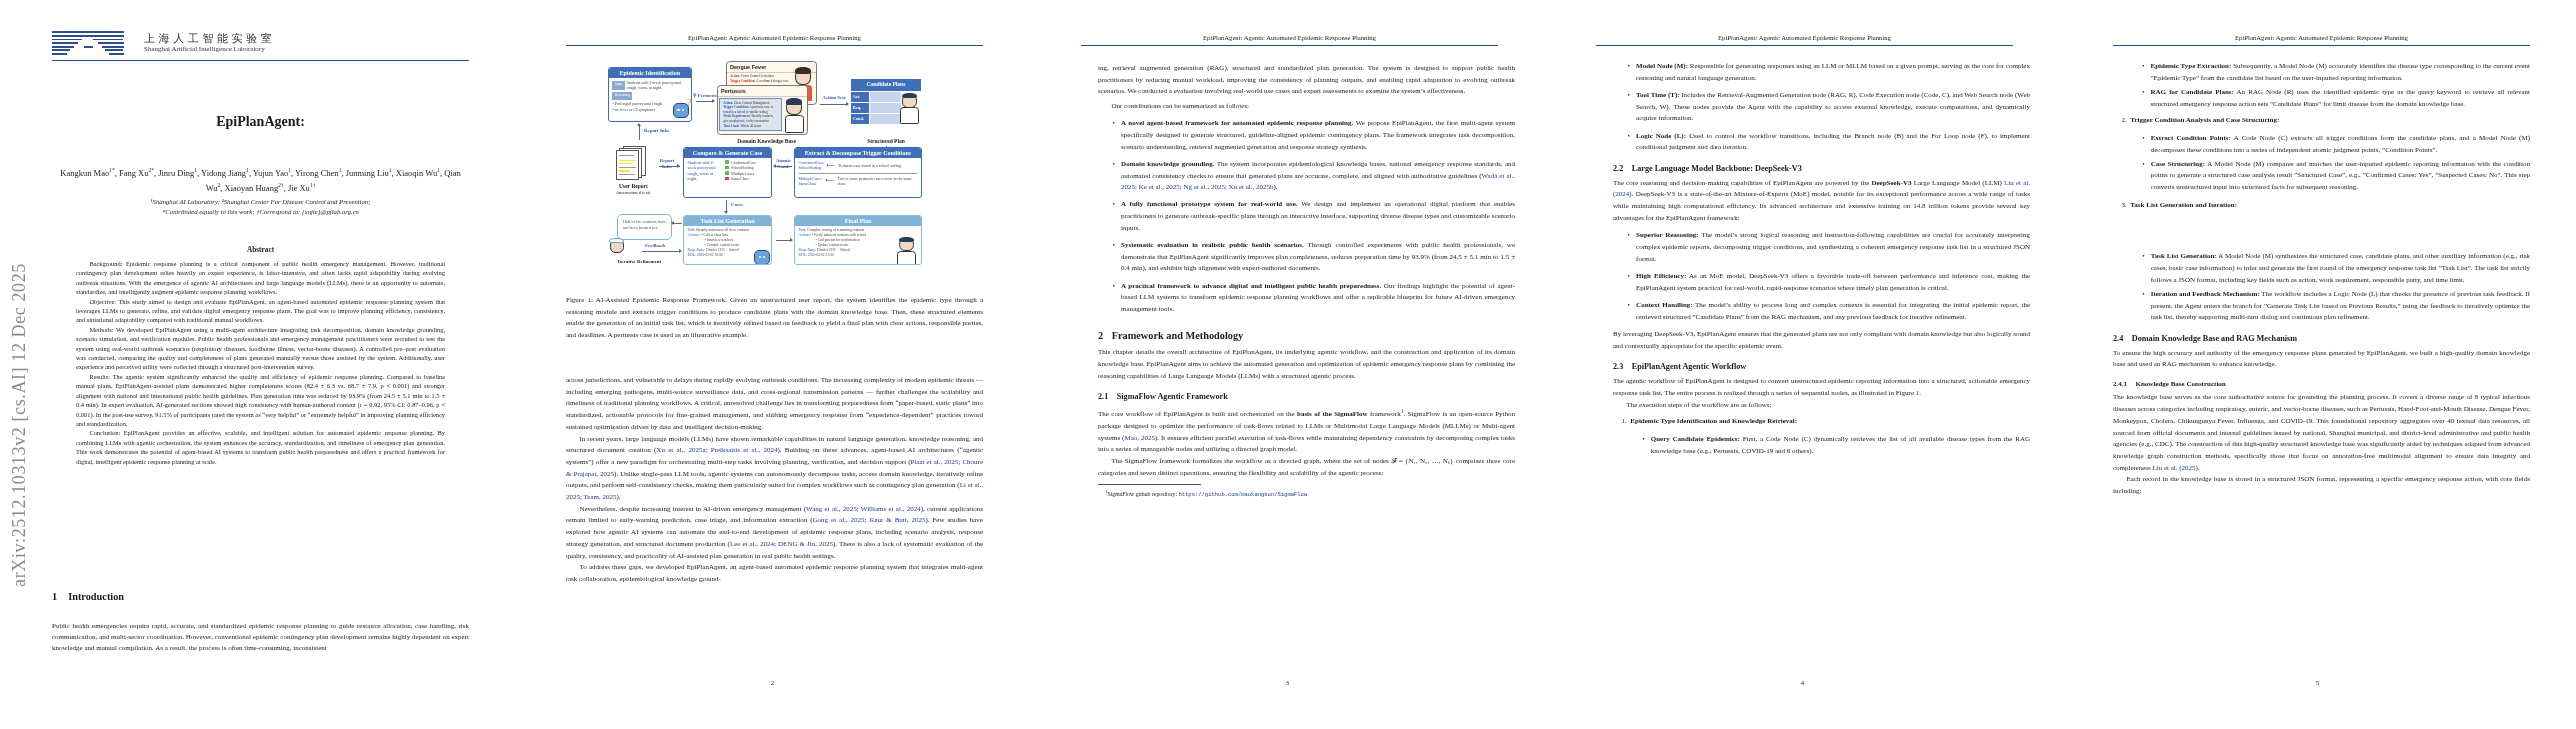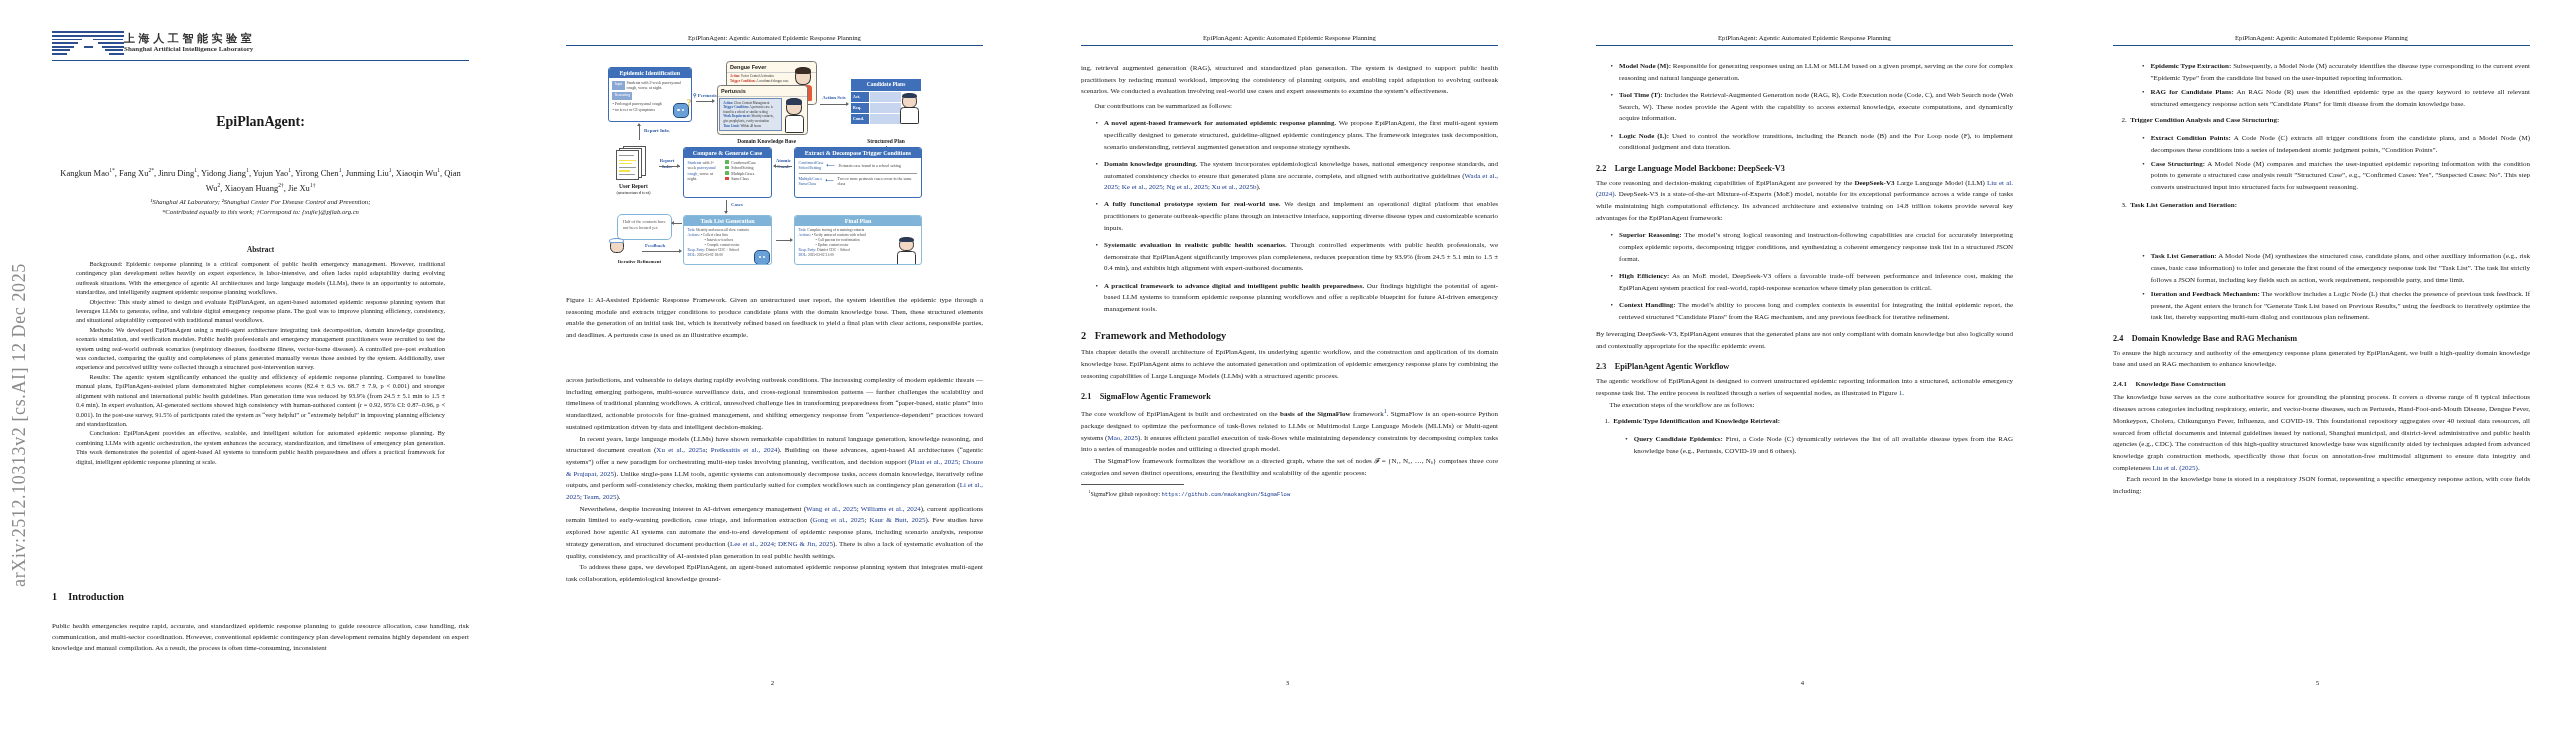--- a/index.html
+++ b/index.html
@@ -12,21 +12,21 @@
   .running-head { position: absolute; top: 34px; left: 51px; width: 417px; text-align: center; font-size: 6.7px; line-height: 8.5px; padding-bottom: 2.4px; border-bottom: 0.8px solid #1d4f8a; }
   .page-num { position: absolute; top: 679px; left: 0; width: 100%; text-align: center; font-size: 6.7px; }
   .cite { color: #1a3a8f; }
   .mono { font-family: "Liberation Mono", monospace; color: #1a3a8f; font-size: 5.5px; }
   b { font-weight: bold; }
 
   
   .logo { position: absolute; top: 30px; left: 52px; display: flex; align-items: center; }
   .logo-mark { width: 72px; height: 25.5px; position: relative; }
   .logo-mark span { position: absolute; left: 0; height: 1.8px; background: #2d4f8f; }
-  .logo-text { margin-left: 0; font-weight: bold; }
+  .logo-text { margin-left: 20px; }
   .logo-cn { font-family: "DejaVu Serif", serif; font-size: 11px; letter-spacing: 3.6px; color: #333; line-height: 13.4px; }
   .logo-en { font-size: 7px; color: #333; line-height: 8.5px; }
   .logo-rule { position: absolute; top: 60px; left: 52px; width: 417px; border-bottom: 0.8px solid #1d4f8a; }
   .title { position: absolute; top: 112px; left: 52px; width: 417px; text-align: center; font-size: 14px; line-height: 19.4px; font-weight: bold; }
   .authors { position: absolute; top: 164px; left: 52px; width: 417px; text-align: center; font-size: 8.5px; line-height: 12px; }
   .authors sup { font-size: 5.5px; }
   .affil { position: absolute; top: 197px; left: 52px; width: 417px; text-align: center; font-size: 6.7px; line-height: 9.7px; font-style: italic; }
   .abstract-title { position: absolute; top: 245px; left: 52px; width: 417px; text-align: center; font-size: 7.3px; font-weight: bold; }
   .abstract { position: absolute; top: 259px; left: 76px; width: 369px; }
   .abstract .p { font-size: 6.4px; line-height: 9.4px; text-indent: 13.4px; }
@@ -72,21 +72,21 @@
   .doc .hl { position: absolute; left: 2.4px; height: 1.8px; background: #f4e34b; }
   .doc .ln { position: absolute; left: 2.4px; height: 0.6px; background: #999; }
   .check { display: inline-block; width: 3.6px; height: 3.6px; background: #5fb85a; margin-right: 2.4px; border-radius: 0.6px; }
   .cross { display: inline-block; width: 3.6px; height: 3.6px; background: #d9443e; margin-right: 2.4px; }
   .bubble { position: absolute; border: 0.9px solid #7fb3d8; border-radius: 4.9px; background: #fff; font-size: 4.3px; color: #555; padding: 3.6px 4.9px; line-height: 6px; }
   .caption { position: absolute; top: 295px; left: 51px; width: 417px; font-size: 7px; line-height: 11.5px; text-align: justify; }
   .p2-body { position: absolute; top: 375px; left: 51px; width: 417px; }
   .p2-body .p { font-size: 7px; line-height: 11.7px; }
 
   
-  .body { position: absolute; left: 51px; width: 417px; }
+  .body { position: absolute; left: 68px; width: 417px; }
   .body .p { font-size: 7px; line-height: 11.7px; }
   .h2 { font-size: 10.3px; font-weight: bold; margin: 8.5px 0 6px; }
   .h2 .num, .h3 .num, .h4 .num { margin-right: 8.5px; }
   .h3 { font-size: 8.2px; font-weight: bold; margin: 9.7px 0 4.9px; }
   .h4 { font-size: 7px; font-weight: bold; margin: 8.5px 0 4.9px; }
   ul.bul { list-style: none; margin: 6px 0 6px 14.6px; }
   ul.bul li { position: relative; padding-left: 8.5px; margin-bottom: 5.5px; font-size: 7px; line-height: 11.7px; text-align: justify; }
   ul.bul li::before { content: "•"; position: absolute; left: 0; top: 0; }
   ul.bul.tight li { margin-bottom: 2.4px; }
   ol.num-list { list-style: none; margin: 4.9px 0 4.9px 8.5px; }
@@ -449,19 +449,19 @@
             <li><b>Iteration and Feedback Mechanism:</b><span> The workflow includes a Logic Node (L) that checks the presence of previous task feedback. If present, the Agent enters the branch for ”Generate Task List based on Previous Results,” using the feedback to iteratively optimize the task list, thereby supporting multi-turn dialog and continuous plan refinement.</span></li>
           </ul>
         </li>
       </ol>
       <div class="h3"><span class="num">2.4</span><span>Domain Knowledge Base and RAG Mechanism</span></div>
       <p class="p">To ensure the high accuracy and authority of the emergency response plans generated by EpiPlanAgent, we built a high-quality domain knowledge base and used an RAG mechanism to enhance knowledge.</p>
       <div class="h4"><span class="num">2.4.1</span><span>Knowledge Base Construction</span></div>
       <p class="p">
         <span>The knowledge base serves as the core authoritative source for grounding the planning process. It covers a diverse range of 8 typical infectious diseases across categories including respiratory, enteric, and vector-borne diseases, such as Pertussis, Hand-Foot-and-Mouth Disease, Dengue Fever, Monkeypox, Cholera, Chikungunya Fever, Influenza, and COVID-19. This foundational repository aggregates over 40 textual data resources, all sourced from official documents and internal guidelines issued by national, Shanghai municipal, and district-level administrative and public health agencies (e.g., CDC). The construction of this high-quality structured knowledge base was significantly aided by techniques adapted from advanced knowledge graph construction methods, specifically those that focus on annotation-free multimodal alignment to ensure data integrity and completeness </span><span class="cite">Liu et al. (2025)</span><span>.</span>
       </p>
-      <p class="p indent">Each record in the knowledge base is stored in a respiratory JSON format, representing a specific emergency response action, with core fields including:</p>
+      <p class="p indent">Each record in the knowledge base is stored in a structured JSON format, representing a specific emergency response action, with core fields including:</p>
     </div>
     <div class="page-num">5</div>
   </div>
 
 </div>
 
 
 </body></html>

